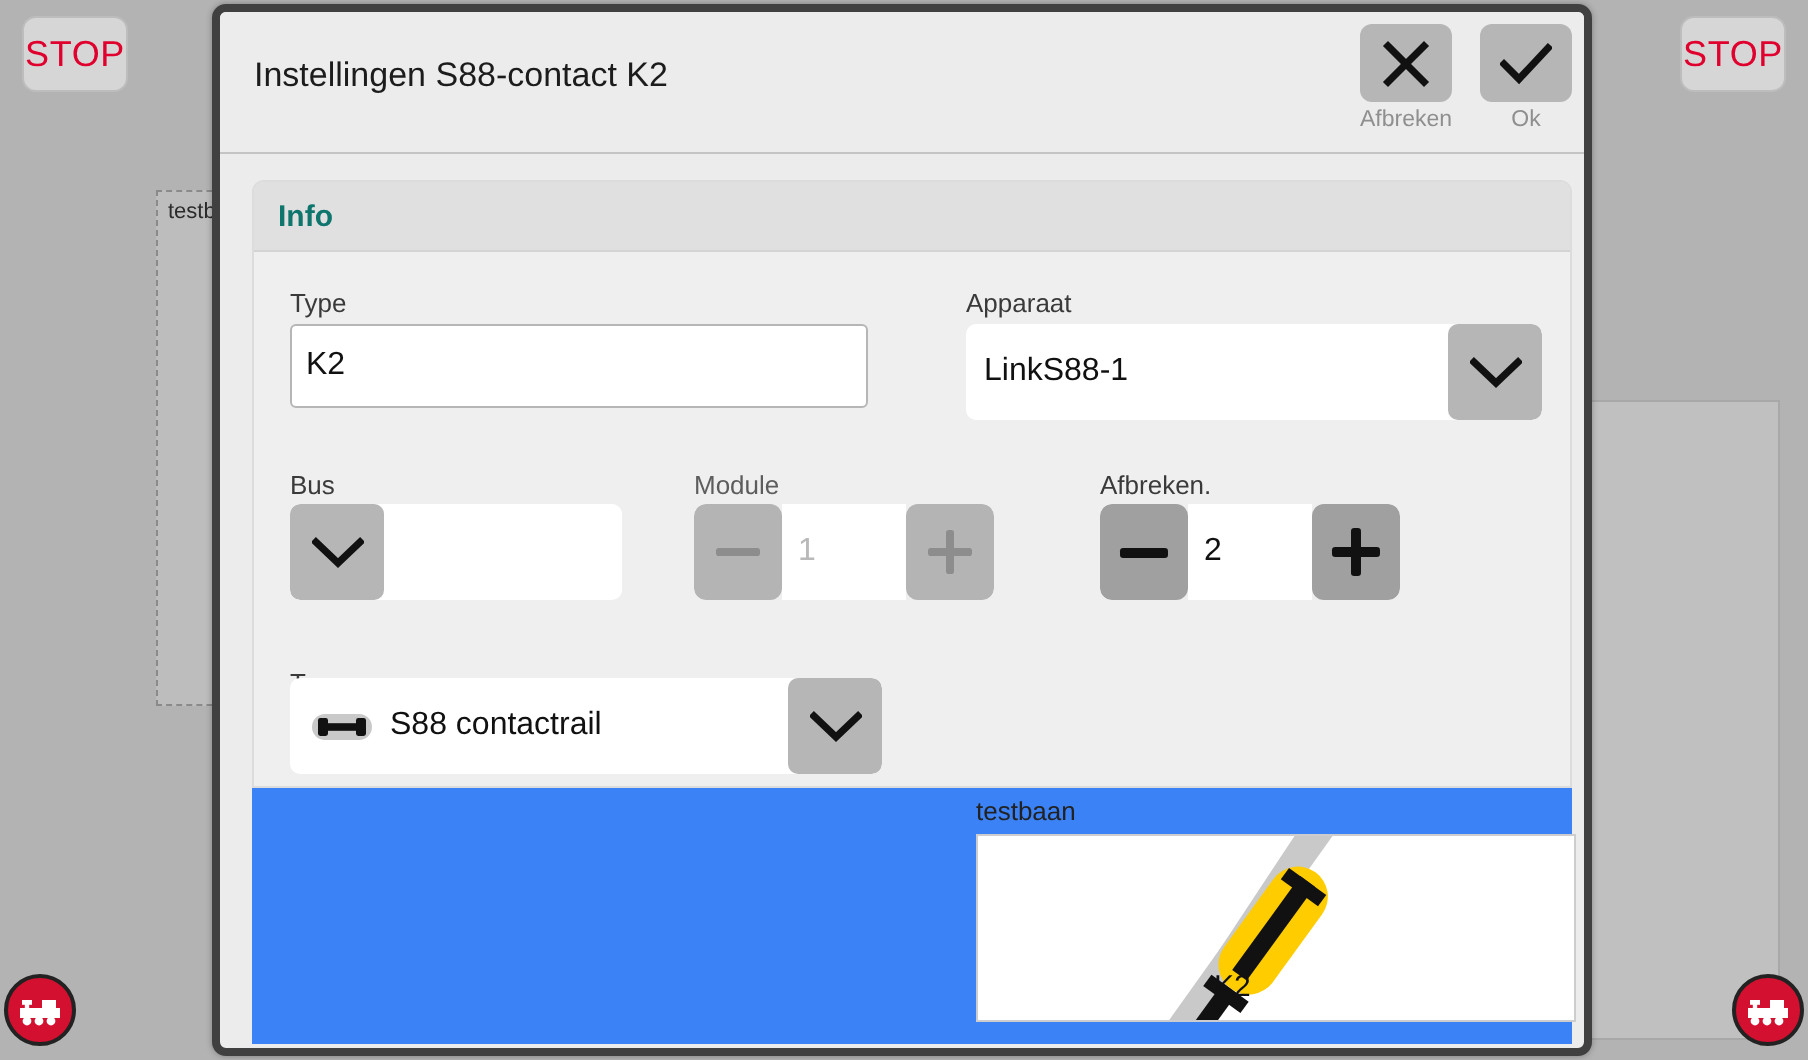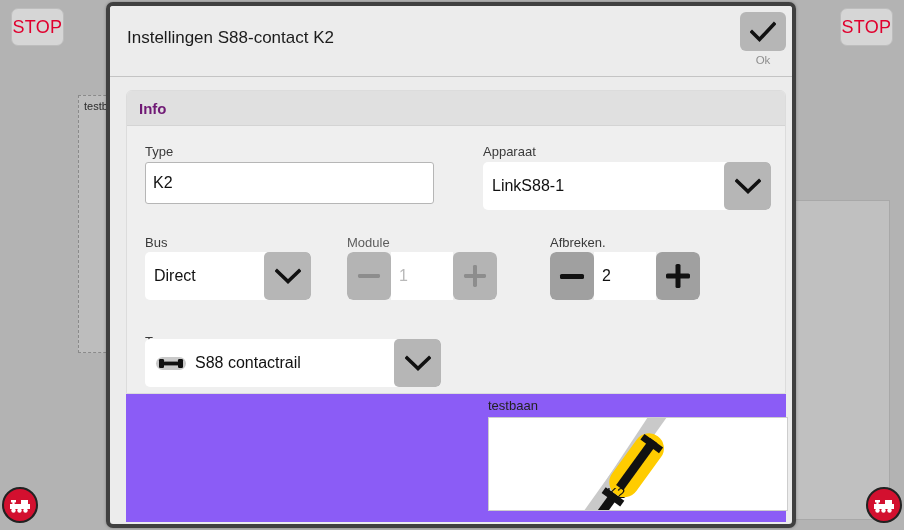--- a/index.html
+++ b/index.html
@@ -162,21 +162,21 @@
     background: #e0e0e0;
     border-bottom: 1px solid #d4d4d4;
     border-radius: 5px 5px 0 0;
     display: flex;
     align-items: center;
     padding-left: 12px;
   }
   #info-title {
     font-size: 15px;
     font-weight: bold;
-    color: #701a75;
+    color: #0f766e;
   }
 
   .field-label {
     position: absolute;
     font-size: 13px;
     color: #3a3a3a;
   }
   .field-label.disabled { color: #5d5d5d; }
 
   .text-input {
@@ -264,21 +264,21 @@
   .spinner.disabled .sp-btn { background: #b4b4b4; }
   .spinner.disabled .sp-val { color: #b9b9b9; }
 
   
   #preview-area {
     position: absolute;
     left: 16px;
     top: 388px;
     width: 660px;
     height: 128px;
-    background: #8b5cf6;
+    background: #3b82f6;
     box-sizing: border-box;
   }
   #preview-label {
     position: absolute;
     left: 362px;
     top: 4px;
     font-size: 13px;
     color: #222;
   }
   #preview-canvas {
@@ -339,20 +339,29 @@
 </div>
 
 <div id="dialog">
 
   <div id="titlebar">
     <div id="dialog-title">Instellingen S88-contact K2</div>
 
     <div id="toolbar">
 
 
+      <div class="tool-btn">
+        <div class="tool-icon">
+          <svg width="24" height="24" viewBox="0 0 24 24">
+            <line x1="3" y1="3" x2="21" y2="21" stroke="#111" stroke-width="3.6" stroke-linecap="square"></line>
+            <line x1="21" y1="3" x2="3" y2="21" stroke="#111" stroke-width="3.6" stroke-linecap="square"></line>
+          </svg>
+        </div>
+        <div class="tool-label">Afbreken</div>
+      </div>
 
       <div class="tool-btn">
         <div class="tool-icon">
           <svg width="26" height="24" viewBox="0 0 26 24">
             <polyline points="2,12 9.5,19.5 24,4" fill="none" stroke="#111" stroke-width="3.6" stroke-linecap="square" stroke-linejoin="miter"></polyline>
           </svg>
         </div>
         <div class="tool-label">Ok</div>
       </div>
 
@@ -372,21 +381,20 @@
       <div class="combo-value">LinkS88-1</div>
       <div class="combo-arrow">
         <svg width="26" height="16" viewBox="0 0 26 16">
           <polyline points="2,3 13,13.5 24,3" fill="none" stroke="#111" stroke-width="3.6" stroke-linecap="square" stroke-linejoin="miter"></polyline>
         </svg>
       </div>
     </div>
 
     <div class="field-label" style="left:18px; top:144px;">Bus</div>
     <div class="combo" style="left:18px; top:161px; width:166px; height:48px;">
-      <div class="combo-value">Direct</div>
       <div class="combo-arrow">
         <svg width="26" height="16" viewBox="0 0 26 16">
           <polyline points="2,3 13,13.5 24,3" fill="none" stroke="#111" stroke-width="3.6" stroke-linecap="square" stroke-linejoin="miter"></polyline>
         </svg>
       </div>
     </div>
 
     <div class="field-label disabled" style="left:220px; top:144px;">Module</div>
     <div class="spinner disabled" style="left:220px; top:161px;">
       <div class="sp-btn">

